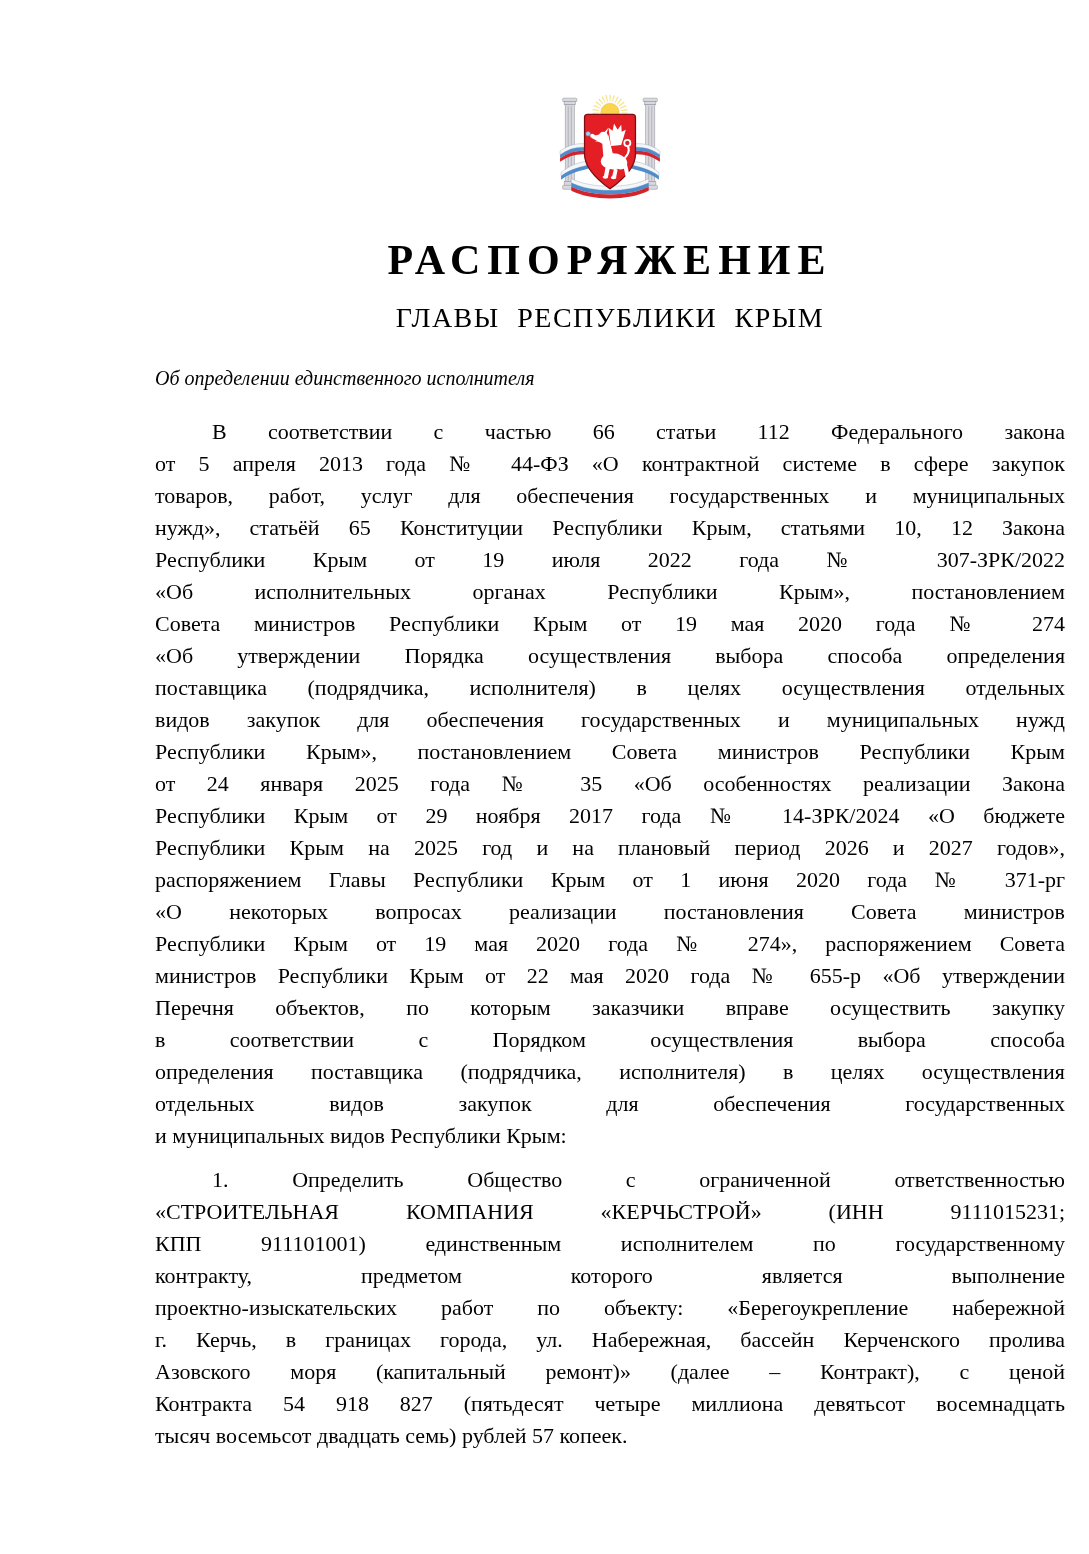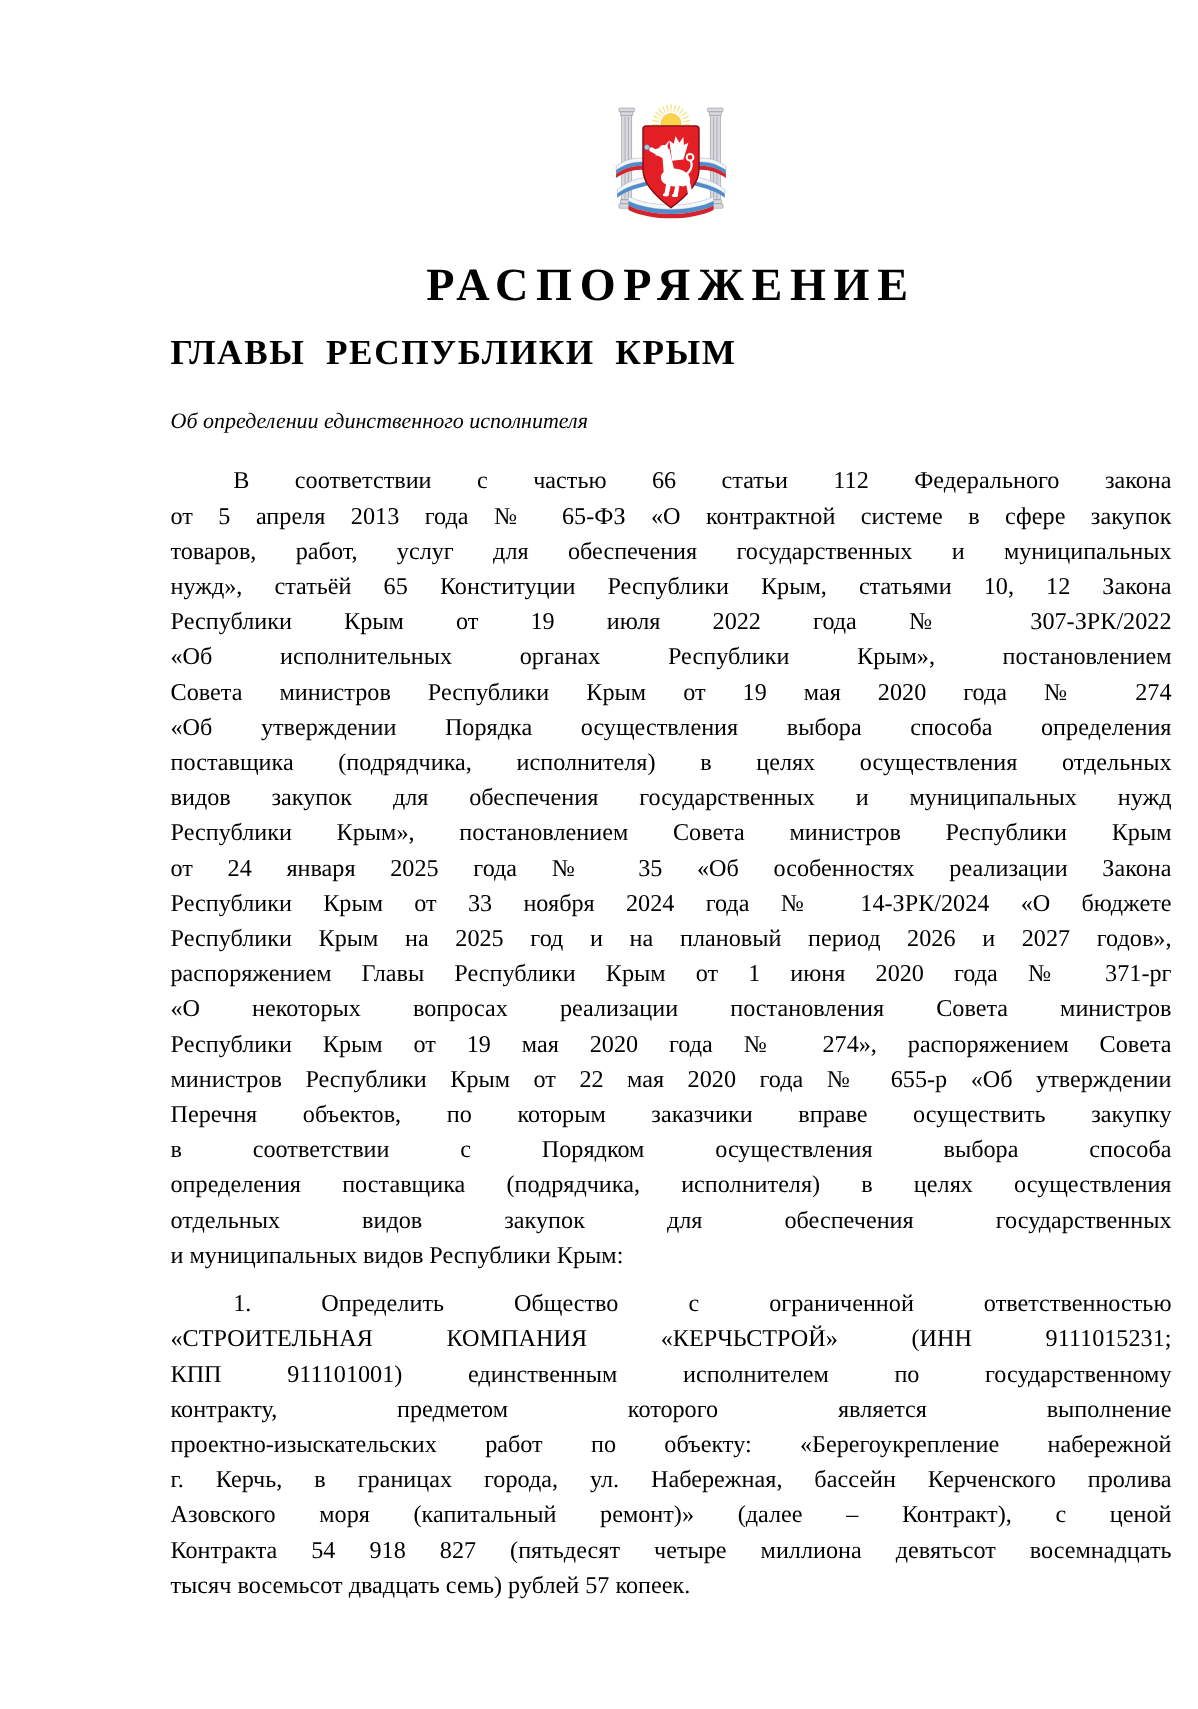--- a/index.html
+++ b/index.html
@@ -31,24 +31,24 @@
     margin: 34px 61px 0 118px;
     text-align: center;
     font-size: 42px;
     line-height: 1.08;
     font-weight: 700;
     letter-spacing: 7px;
     white-space: nowrap;
   }
   .doc-subtitle {
     margin: 20px 61px 0 118px;
-    text-align: left;
-    font-size: 32px;
+    text-align: center;
+    font-size: 28px;
     line-height: 1.1;
-    font-weight: 700;
+    font-weight: 400;
     letter-spacing: 1.5px;
     word-spacing: 9px;
     white-space: nowrap;
   }
   .doc-subject {
     margin: 28px 61px 0 118px;
     font-style: italic;
     font-size: 20px;
     line-height: 32px;
   }
@@ -153,32 +153,32 @@
     </svg>
   </div>
 
   <h1 class="doc-title">РАСПОРЯЖЕНИЕ</h1>
   <h2 class="doc-subtitle">ГЛАВЫ  РЕСПУБЛИКИ  КРЫМ</h2>
   <div class="doc-subject">Об определении единственного исполнителя</div>
 
   <div class="doc-body">
       <div class="paragraph">
         <div class="line first">В соответствии с частью 66 статьи 112 Федерального закона</div>
-        <div class="line">от 5 апреля 2013 года № 65-ФЗ «О контрактной системе в сфере закупок</div>
+        <div class="line">от 5 апреля 2013 года № 44-ФЗ «О контрактной системе в сфере закупок</div>
         <div class="line">товаров, работ, услуг для обеспечения государственных и муниципальных</div>
         <div class="line">нужд», статьёй 65 Конституции Республики Крым, статьями 10, 12 Закона</div>
         <div class="line">Республики Крым от 19 июля 2022 года № 307-ЗРК/2022</div>
         <div class="line">«Об исполнительных органах Республики Крым», постановлением</div>
         <div class="line">Совета министров Республики Крым от 19 мая 2020 года № 274</div>
         <div class="line">«Об утверждении Порядка осуществления выбора способа определения</div>
         <div class="line">поставщика (подрядчика, исполнителя) в целях осуществления отдельных</div>
         <div class="line">видов закупок для обеспечения государственных и муниципальных нужд</div>
         <div class="line">Республики Крым», постановлением Совета министров Республики Крым</div>
         <div class="line">от 24 января 2025 года № 35 «Об особенностях реализации Закона</div>
-        <div class="line">Республики Крым от 33 ноября 2024 года № 14-ЗРК/2024 «О бюджете</div>
+        <div class="line">Республики Крым от 29 ноября 2017 года № 14-ЗРК/2024 «О бюджете</div>
         <div class="line">Республики Крым на 2025 год и на плановый период 2026 и 2027 годов»,</div>
         <div class="line">распоряжением Главы Республики Крым от 1 июня 2020 года № 371-рг</div>
         <div class="line">«О некоторых вопросах реализации постановления Совета министров</div>
         <div class="line">Республики Крым от 19 мая 2020 года № 274», распоряжением Совета</div>
         <div class="line">министров Республики Крым от 22 мая 2020 года № 655-р «Об утверждении</div>
         <div class="line">Перечня объектов, по которым заказчики вправе осуществить закупку</div>
         <div class="line">в соответствии с Порядком осуществления выбора способа</div>
         <div class="line">определения поставщика (подрядчика, исполнителя) в целях осуществления</div>
         <div class="line">отдельных видов закупок для обеспечения государственных</div>
         <div class="line last">и муниципальных видов Республики Крым:</div>

